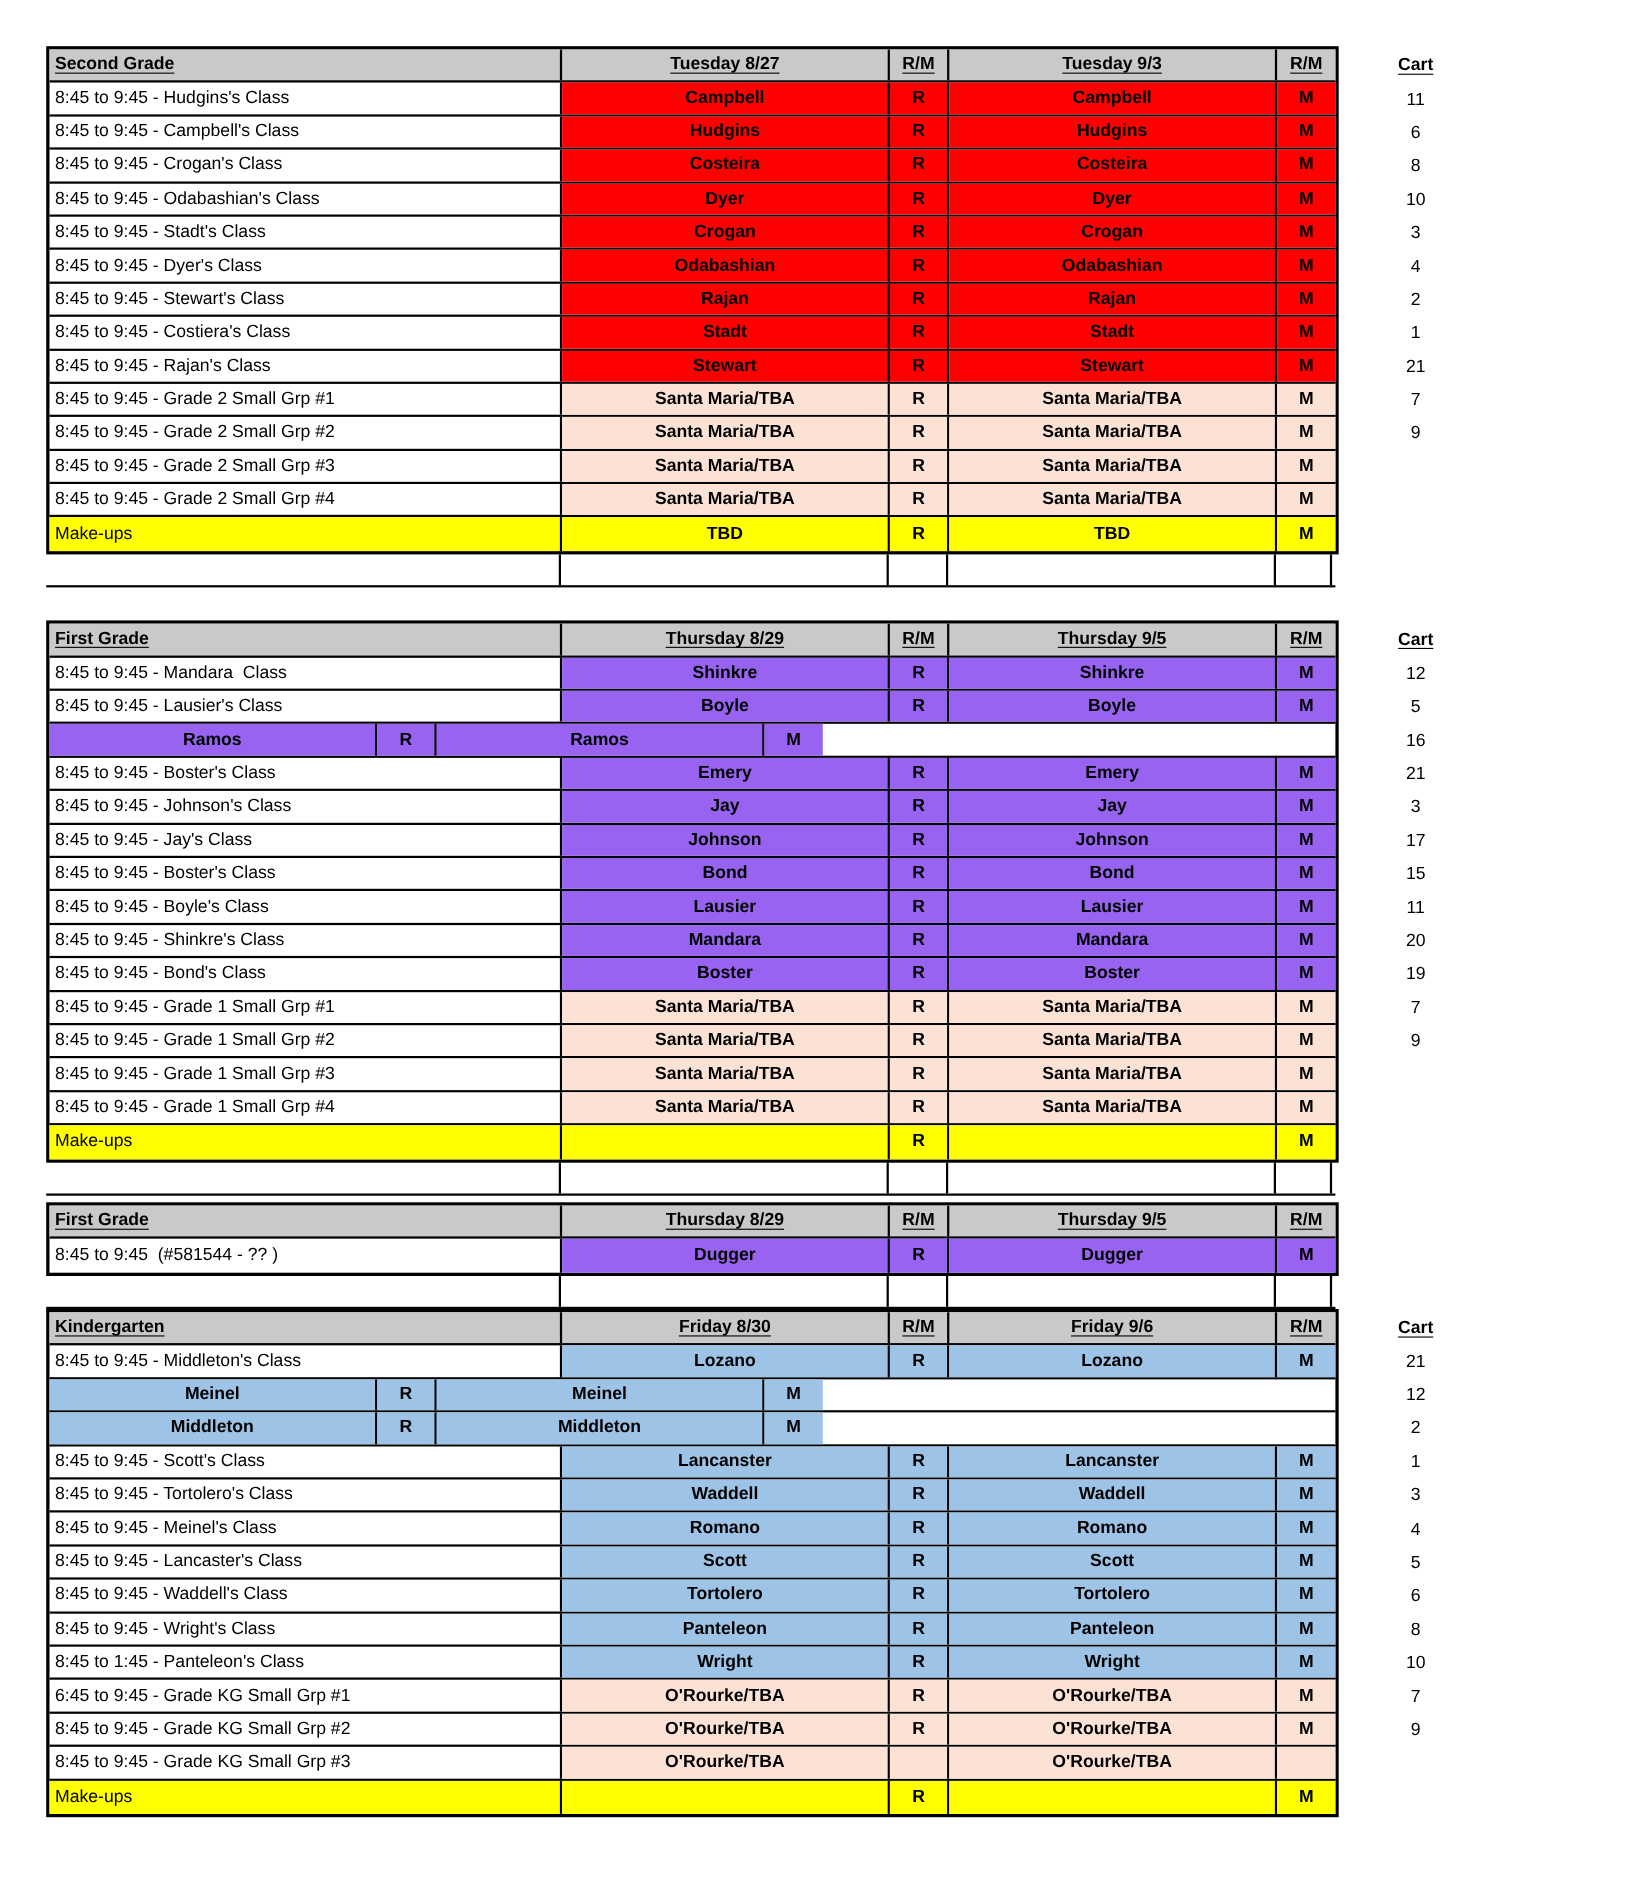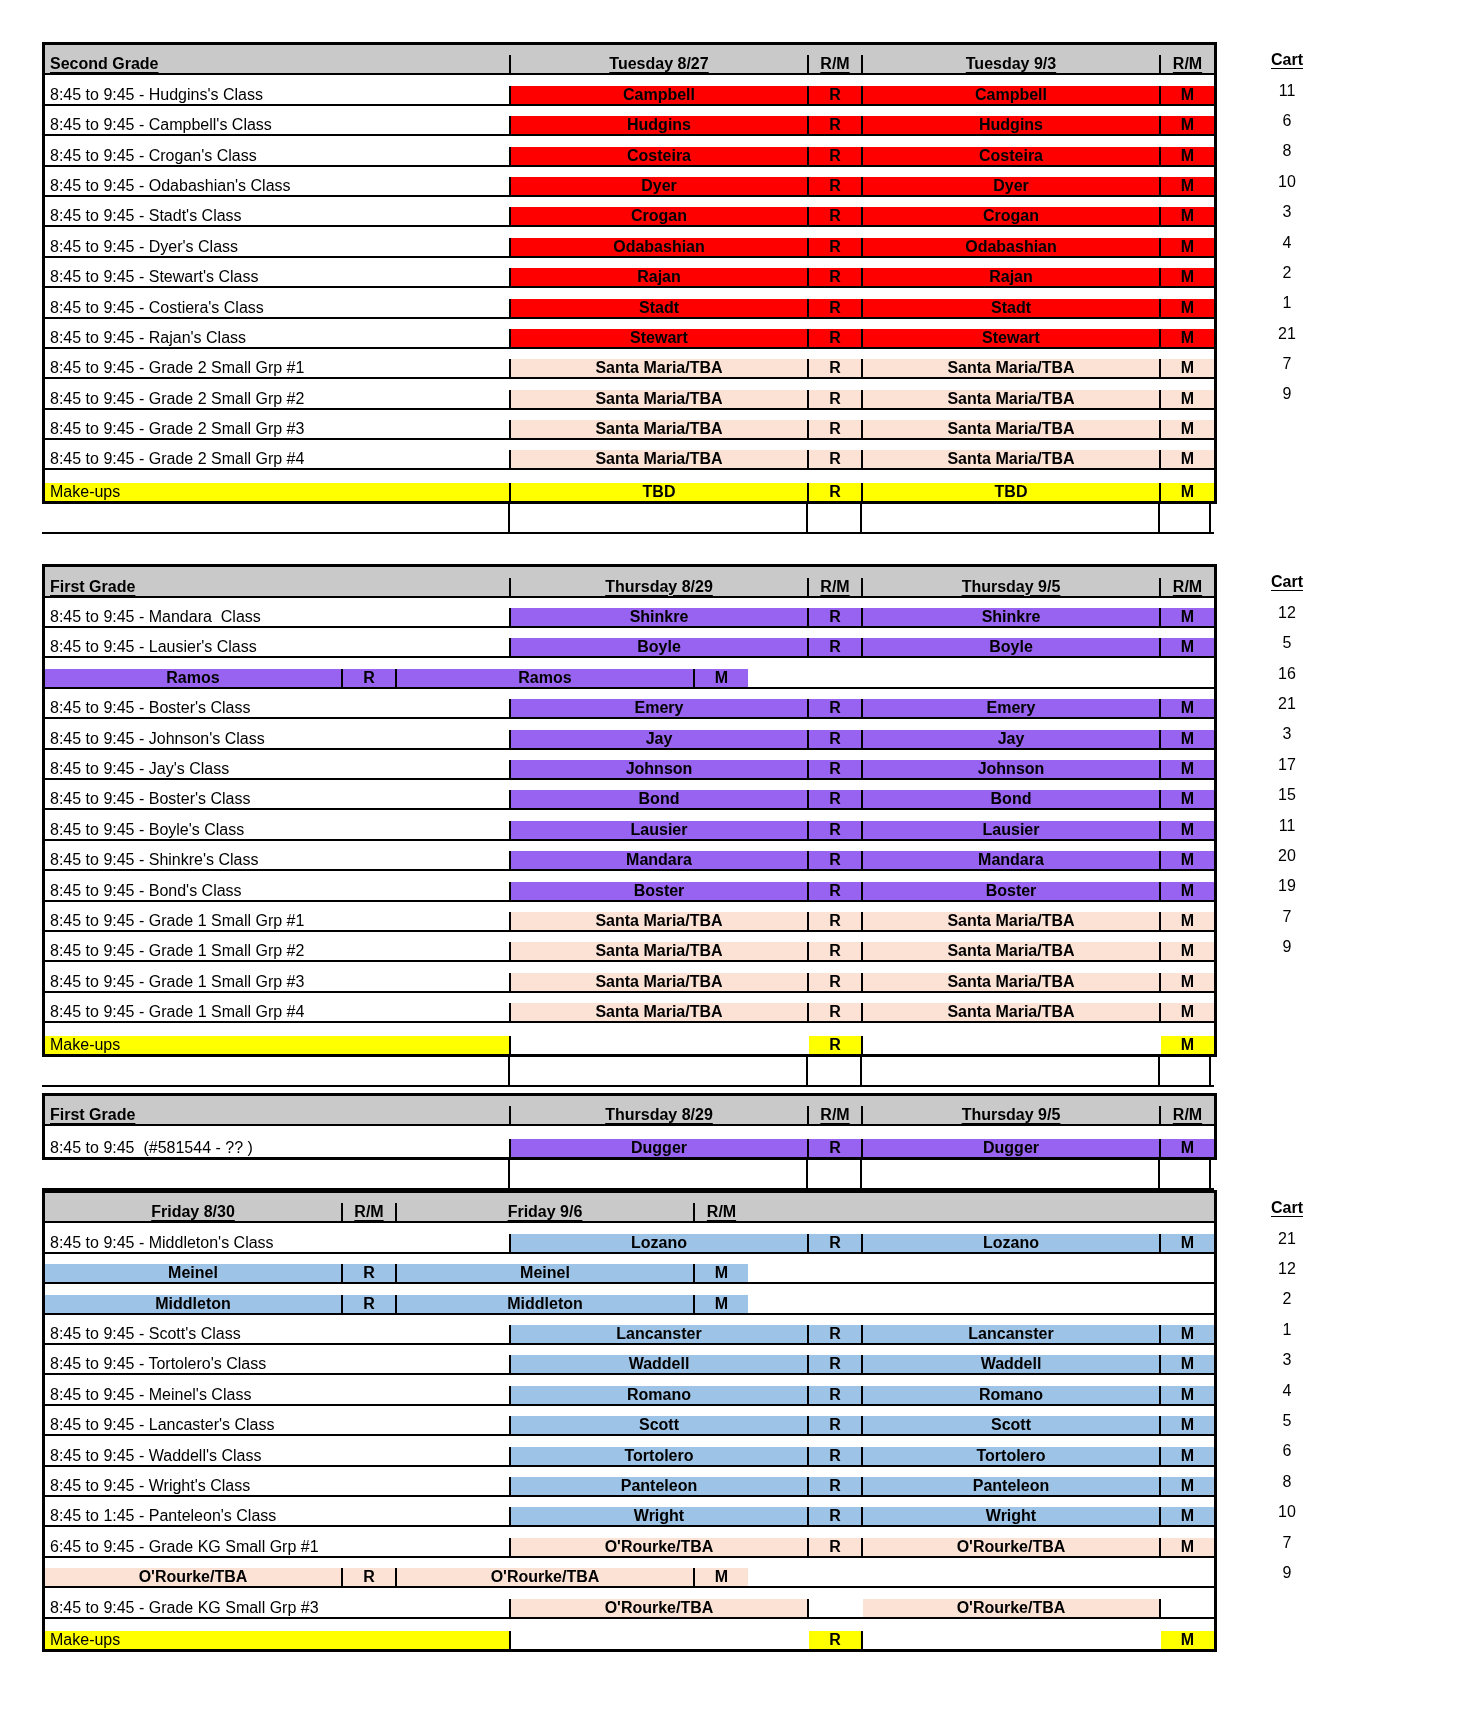--- a/index.html
+++ b/index.html
@@ -1,20 +1,20 @@
 <!DOCTYPE html>
 <html><head>
 <meta charset="utf-8">
 <style>
   html,body { margin:0; padding:0; background:#ffffff; font-family:"Liberation Sans", sans-serif; color:#000; }
   .sheet { position:relative; width:1477px; height:1721px; background:#ffffff; box-sizing:border-box;
            padding-top:42px; padding-left:42px; overflow:hidden; }
   .section-flex { display:flex; align-items:flex-start; }
   .section-table { border:3px solid #000; background:#fff; }
-  .trow { display:flex; height:30.4px; box-sizing:border-box; border-bottom:2px solid #000;align-items:flex-end; }
+  .trow { display:flex; height:30.4px; box-sizing:border-box; border-bottom:2px solid #000; }
   .trow:last-child { border-bottom:none; }
   .tcell { box-sizing:border-box; border-right:2px solid #000; display:flex; align-items:center;
            overflow:hidden; white-space:pre; font-size:16px; }
   .tcell:last-child { border-right:none; }
   .c-label { width:466px; padding-left:5px; }
   .c-t { width:298px; justify-content:center; font-weight:700; }
   .c-rm { width:54px; justify-content:center; font-weight:700; }
   .c-rm2 { width:53px; }
   .trow.header .tcell { font-weight:700; text-decoration:underline; text-underline-offset:3px; }
   .cart-col { margin-left:34px; width:72px; padding-top:3px; }
@@ -326,20 +326,21 @@
         <div class="vl" style="left: 466px;"></div>
         <div class="vl" style="left: 764px;"></div>
         <div class="vl" style="left: 818px;"></div>
         <div class="vl" style="left: 1116px;"></div>
         <div class="vl" style="left: 1167px;"></div>
       </div>
       <div class="white-gap" style="height: 0px;"></div>
       <div class="section-flex">
         <div class="section-table">
           <div class="trow header" style="background: rgb(201, 201, 201);">
+            <div class="tcell c-label">Kindergarten</div>
             <div class="tcell c-t">Friday 8/30</div>
             <div class="tcell c-rm">R/M</div>
             <div class="tcell c-t">Friday 9/6</div>
             <div class="tcell c-rm c-rm2">R/M</div>
           </div>
           <div class="trow">
             <div class="tcell c-label">8:45 to 9:45 - Middleton's Class</div>
             <div class="tcell c-t" style="background: rgb(157, 195, 230);">Lozano</div>
             <div class="tcell c-rm" style="background: rgb(157, 195, 230);">R</div>
             <div class="tcell c-t" style="background: rgb(157, 195, 230);">Lozano</div>
@@ -407,20 +408,21 @@
             <div class="tcell c-rm c-rm2" style="background: rgb(157, 195, 230);">M</div>
           </div>
           <div class="trow">
             <div class="tcell c-label">6:45 to 9:45 - Grade KG Small Grp #1</div>
             <div class="tcell c-t" style="background: rgb(251, 226, 213);">O'Rourke/TBA</div>
             <div class="tcell c-rm" style="background: rgb(251, 226, 213);">R</div>
             <div class="tcell c-t" style="background: rgb(251, 226, 213);">O'Rourke/TBA</div>
             <div class="tcell c-rm c-rm2" style="background: rgb(251, 226, 213);">M</div>
           </div>
           <div class="trow">
+            <div class="tcell c-label">8:45 to 9:45 - Grade KG Small Grp #2</div>
             <div class="tcell c-t" style="background: rgb(251, 226, 213);">O'Rourke/TBA</div>
             <div class="tcell c-rm" style="background: rgb(251, 226, 213);">R</div>
             <div class="tcell c-t" style="background: rgb(251, 226, 213);">O'Rourke/TBA</div>
             <div class="tcell c-rm c-rm2" style="background: rgb(251, 226, 213);">M</div>
           </div>
           <div class="trow">
             <div class="tcell c-label">8:45 to 9:45 - Grade KG Small Grp #3</div>
             <div class="tcell c-t" style="background: rgb(251, 226, 213);">O'Rourke/TBA</div>
             <div class="tcell c-rm" style="background: rgb(251, 226, 213);"></div>
             <div class="tcell c-t" style="background: rgb(251, 226, 213);">O'Rourke/TBA</div>

